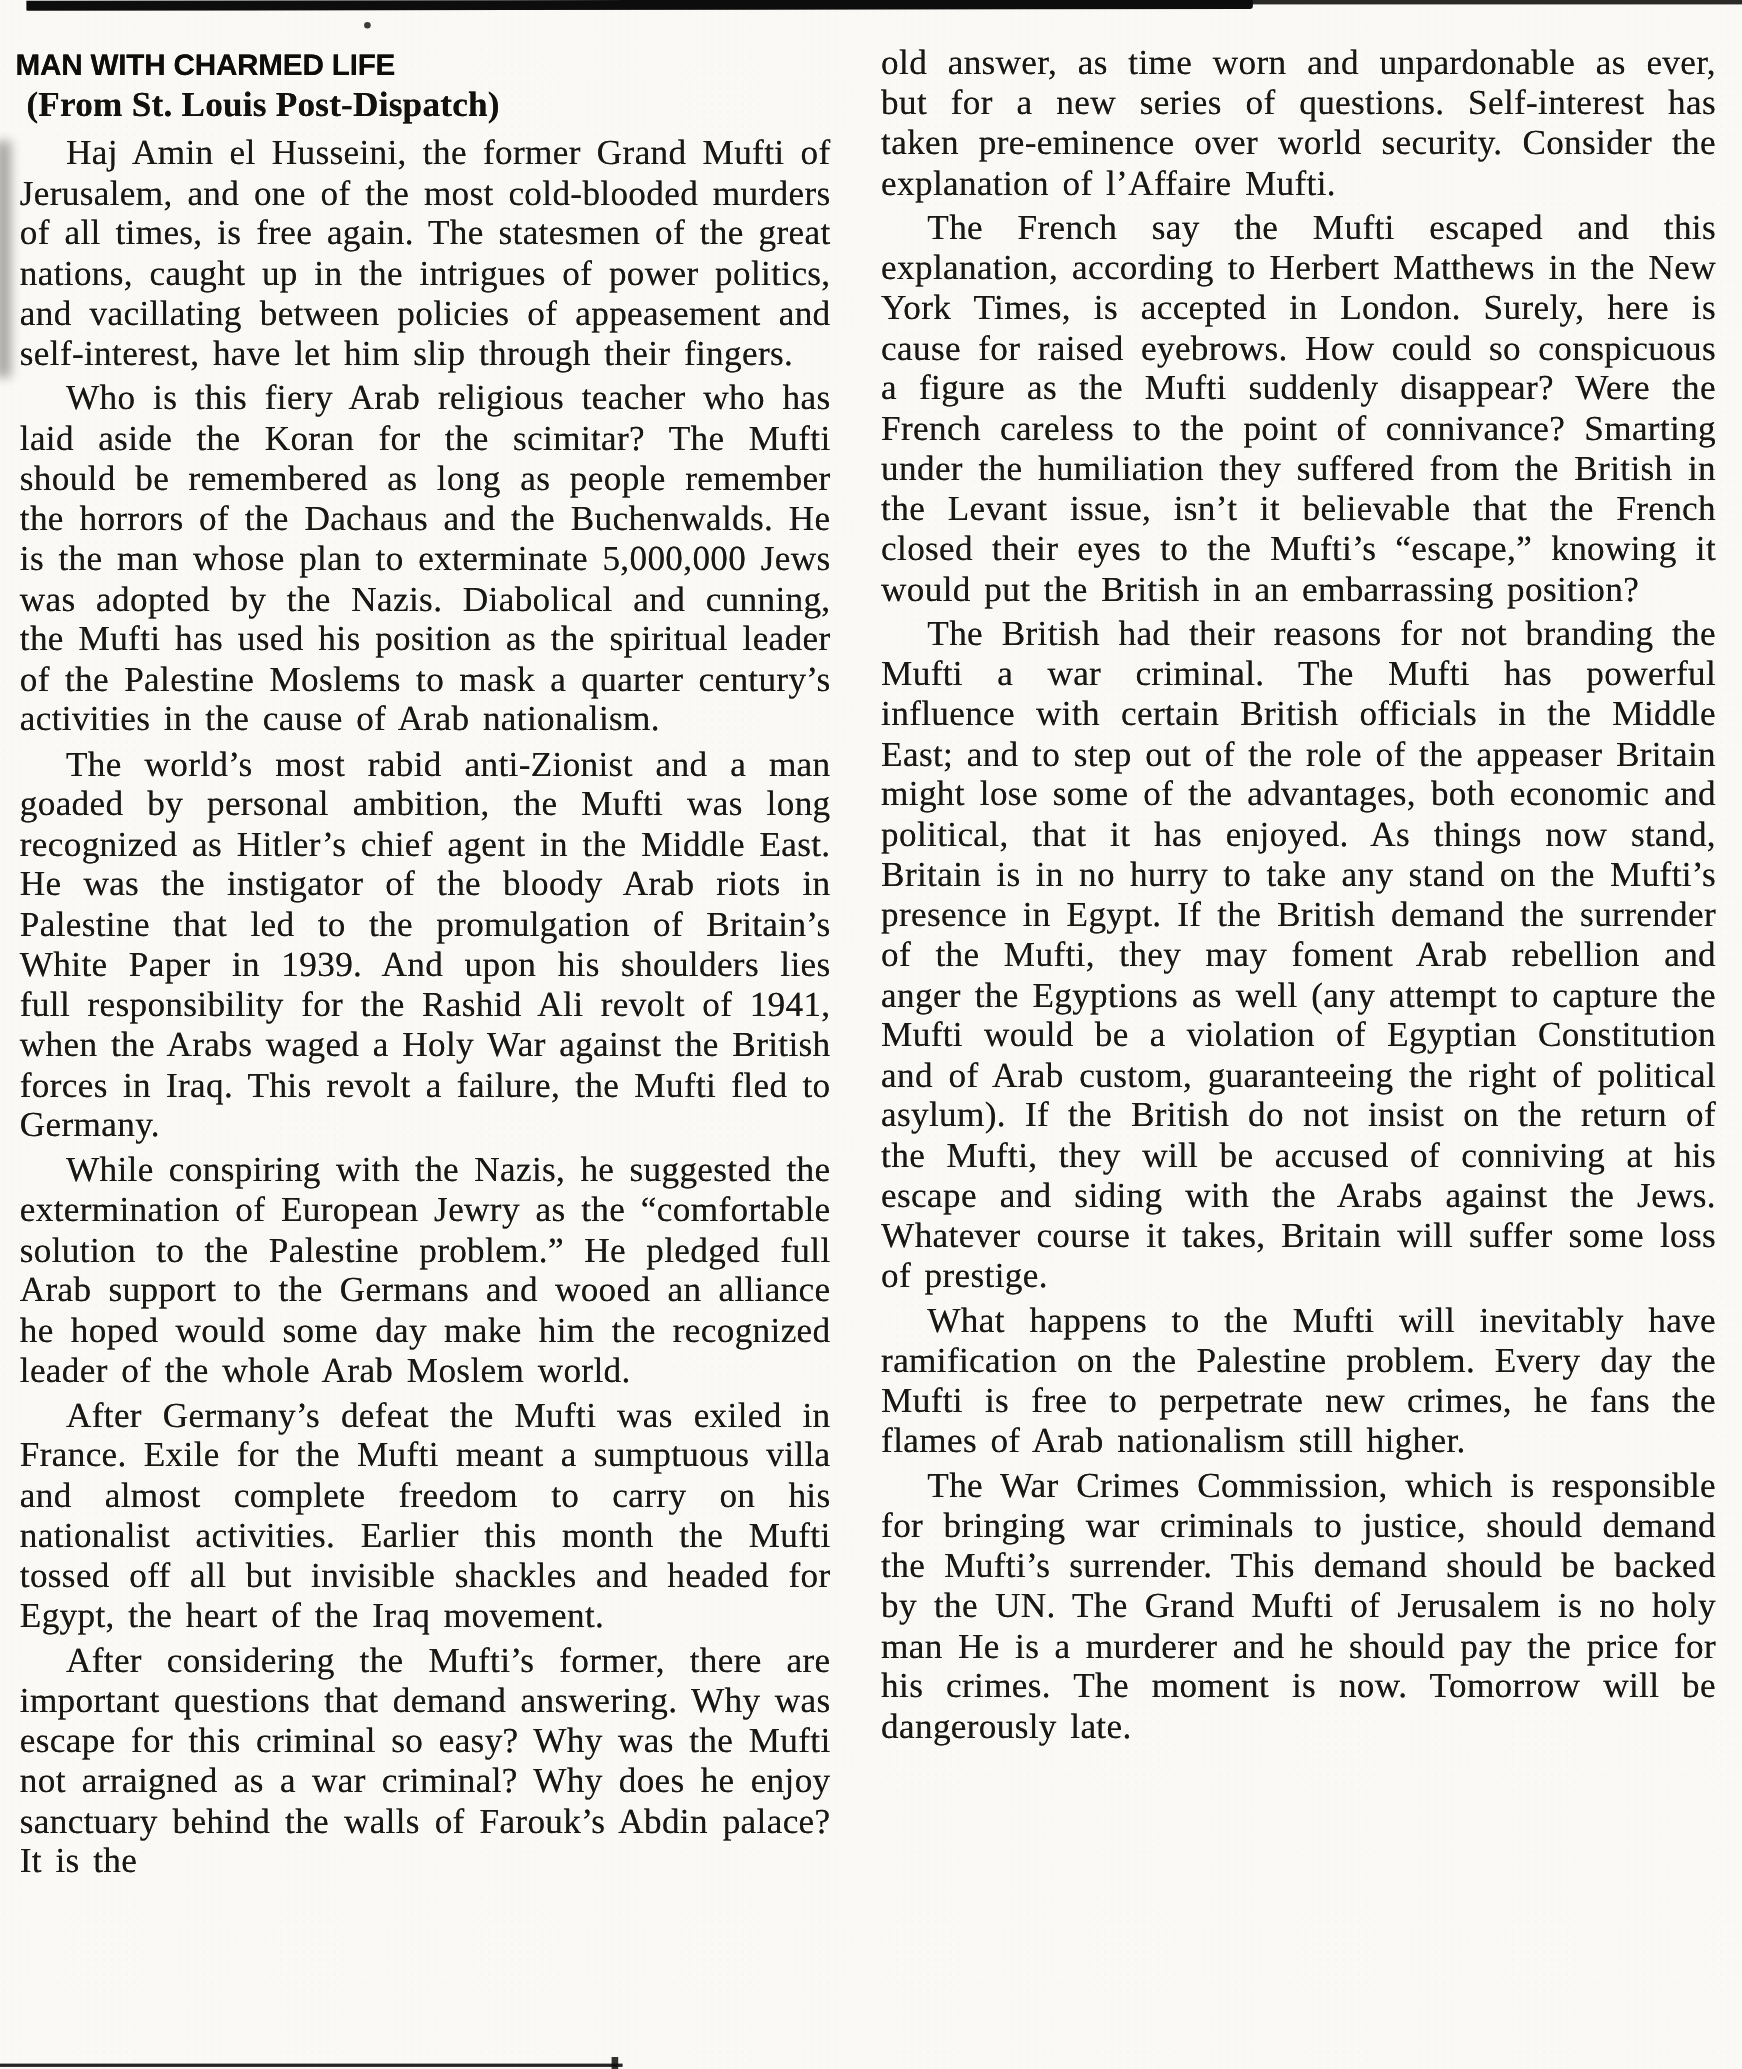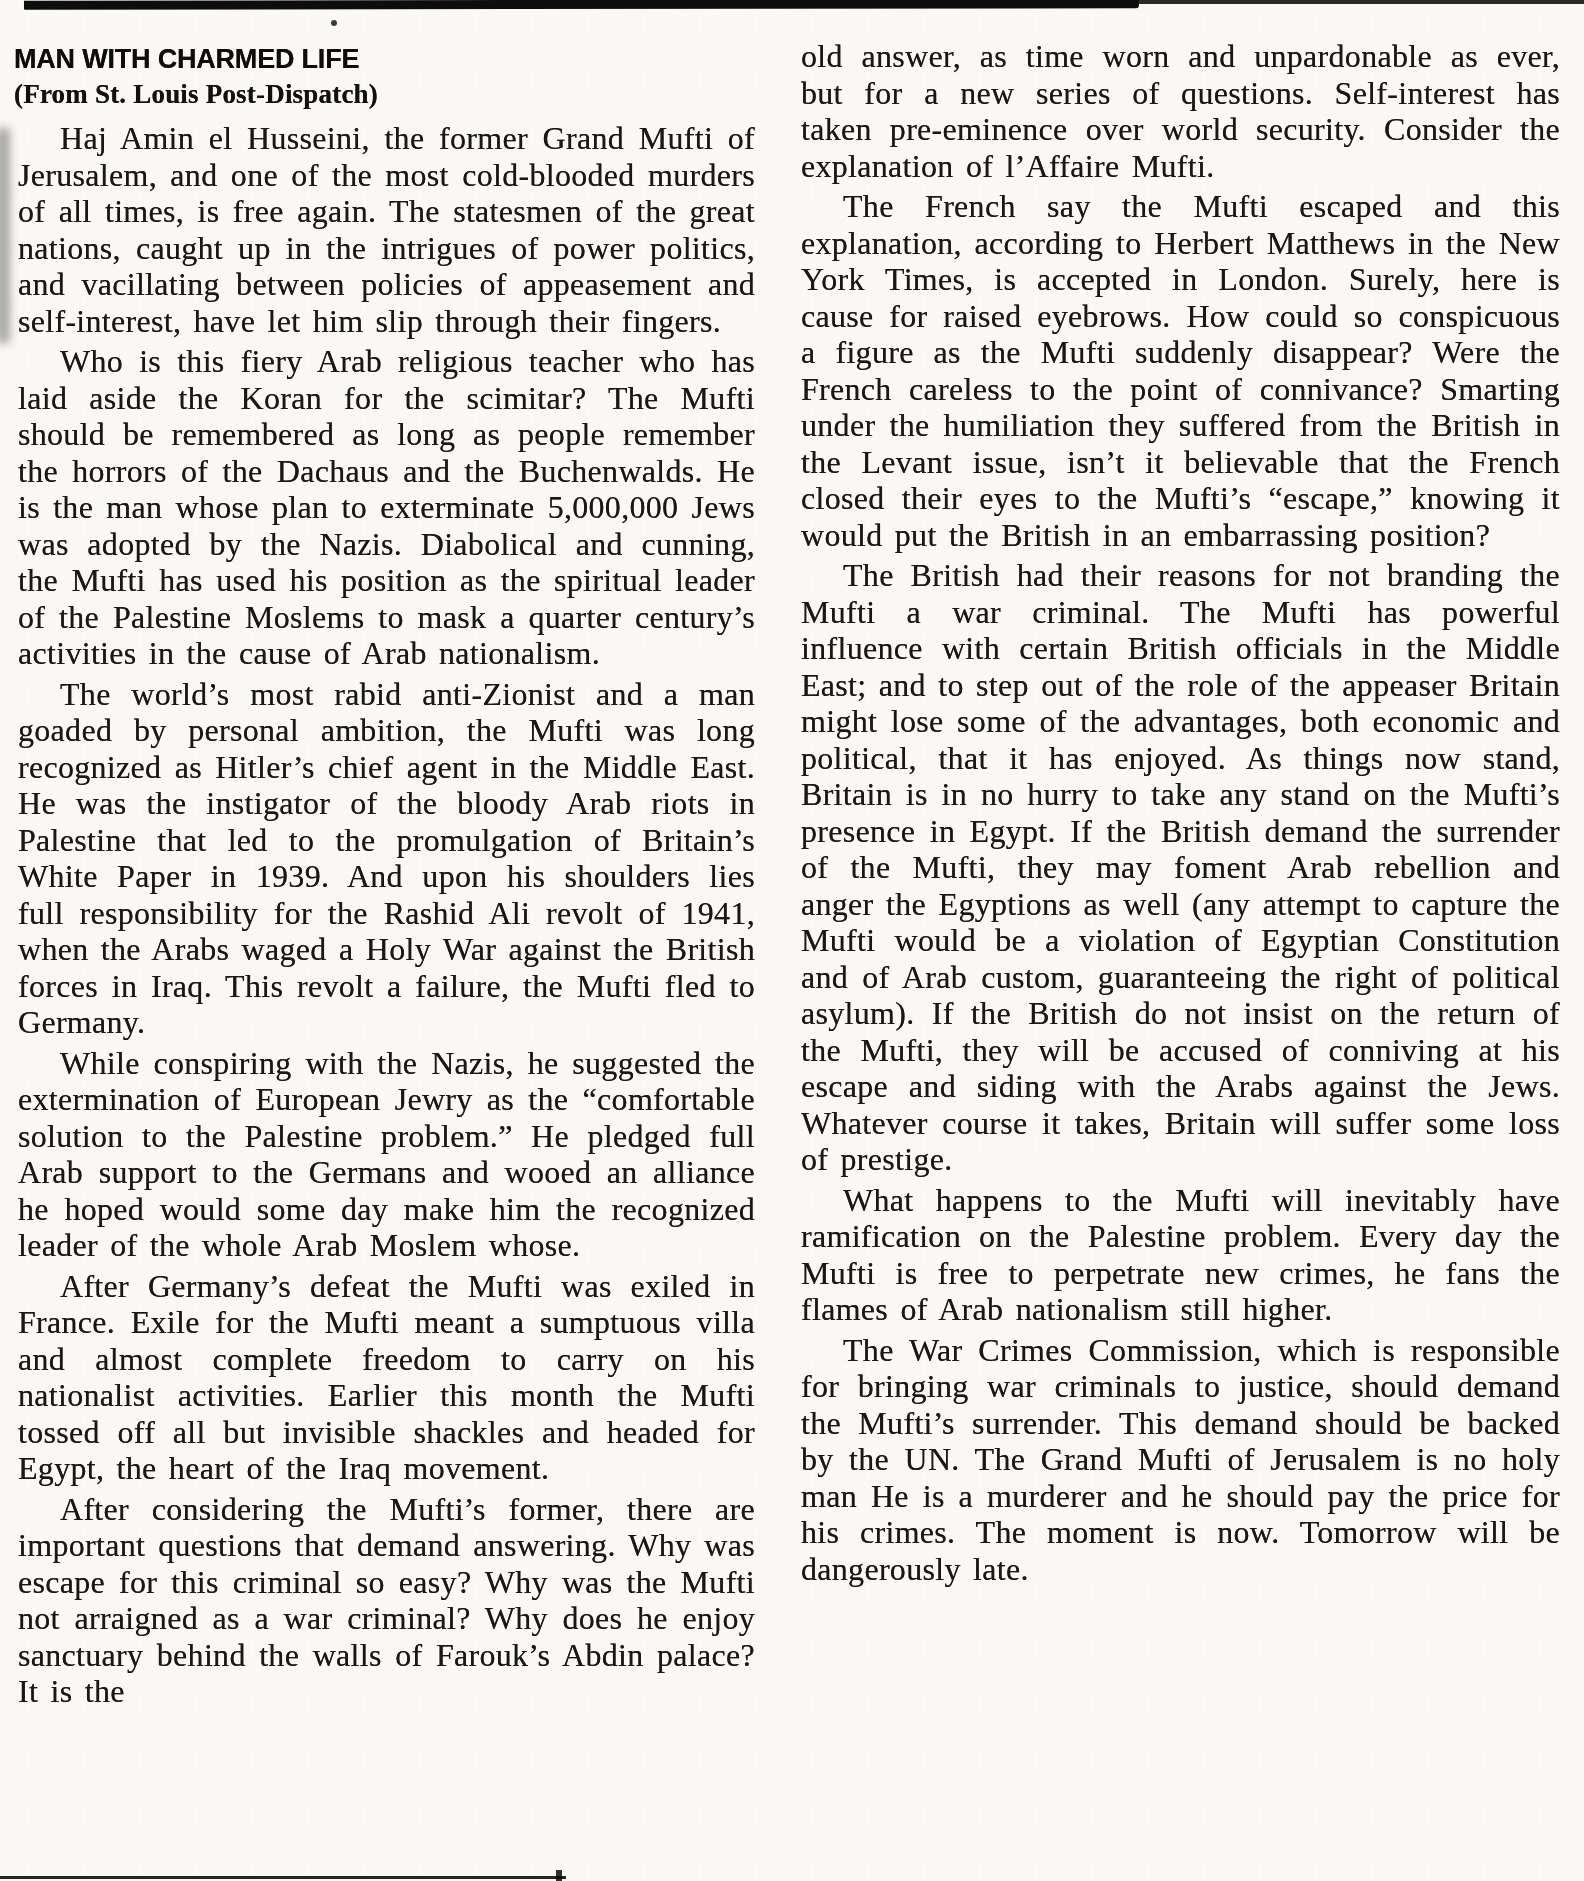--- a/index.html
+++ b/index.html
@@ -59,23 +59,23 @@
     font-family: "Liberation Sans", "DejaVu Sans", sans-serif;
     font-weight: 700;
     font-size: 27px;
     line-height: 34px;
     letter-spacing: -0.2px;
     color: #0e0d0c;
     text-align: left;
     text-shadow: 0 0 0.6px rgba(0,0,0,0.8);
   }
   .source-line {
-    margin: 0 0 11px 0;
+    margin: 0 0 11px 10px;
     font-weight: 700;
-    font-size: 27px;
+    font-size: 32px;
     line-height: 30px;
     letter-spacing: 0.2px;
     color: #121110;
     text-align: left;
     text-shadow: 0 0 0.5px rgba(0,0,0,0.75);
   }
 
   .col p {
     margin: 4px;
     font-size: 32px;
@@ -100,21 +100,21 @@
   <div class="artifact edge-smudge"></div>
   <div class="artifact bottom-line"></div>
   <div class="artifact bottom-tick"></div>
 
   <div class="col col-left">
     <h1 class="headline">MAN WITH CHARMED LIFE</h1>
     <div class="source-line">(From St. Louis Post-Dispatch)</div>
     <p>Haj Amin el Husseini, the former Grand Mufti of Jerusalem, and one of the most cold-blooded murders of all times, is free again. The statesmen of the great nations, caught up in the intrigues of power politics, and vacillating between policies of appeasement and self-interest, have let him slip through their fingers.</p>
     <p>Who is this fiery Arab religious teacher who has laid aside the Koran for the scimitar? The Mufti should be remembered as long as people remember the horrors of the Dachaus and the Buchenwalds. He is the man whose plan to exterminate 5,000,000 Jews was adopted by the Nazis. Diabolical and cunning, the Mufti has used his position as the spiritual leader of the Palestine Moslems to mask a quarter century’s activities in the cause of Arab nationalism.</p>
     <p>The world’s most rabid anti-Zionist and a man goaded by personal ambition, the Mufti was long recognized as Hitler’s chief agent in the Middle East. He was the instigator of the bloody Arab riots in Palestine that led to the promulgation of Britain’s White Paper in 1939. And upon his shoulders lies full responsibility for the Rashid Ali revolt of 1941, when the Arabs waged a Holy War against the British forces in Iraq. This revolt a failure, the Mufti fled to Germany.</p>
-    <p>While conspiring with the Nazis, he suggested the extermination of European Jewry as the “comfortable solution to the Palestine problem.” He pledged full Arab support to the Germans and wooed an alliance he hoped would some day make him the recognized leader of the whole Arab Moslem whose.</p>
+    <p>While conspiring with the Nazis, he suggested the extermination of European Jewry as the “comfortable solution to the Palestine problem.” He pledged full Arab support to the Germans and wooed an alliance he hoped would some day make him the recognized leader of the whole Arab Moslem world.</p>
     <p>After Germany’s defeat the Mufti was exiled in France. Exile for the Mufti meant a sumptuous villa and almost complete freedom to carry on his nationalist activities. Earlier this month the Mufti tossed off all but invisible shackles and headed for Egypt, the heart of the Iraq movement.</p>
     <p>After considering the Mufti’s former, there are important questions that demand answering. Why was escape for this criminal so easy? Why was the Mufti not arraigned as a war criminal? Why does he enjoy sanctuary behind the walls of Farouk’s Abdin palace? It is the</p>
   </div>
 
   <div class="col col-right">
     <p class="cont">old answer, as time worn and unpardonable as ever, but for a new series of questions. Self-interest has taken pre-eminence over world security. Consider the explanation of l’Affaire Mufti.</p>
     <p>The French say the Mufti escaped and this explanation, according to Herbert Matthews in the New York Times, is accepted in London. Surely, here is cause for raised eyebrows. How could so conspicuous a figure as the Mufti suddenly disappear? Were the French careless to the point of connivance? Smarting under the humiliation they suffered from the British in the Levant issue, isn’t it believable that the French closed their eyes to the Mufti’s “escape,” knowing it would put the British in an embarrassing position?</p>
     <p>The British had their reasons for not branding the Mufti a war criminal. The Mufti has powerful influence with certain British officials in the Middle East; and to step out of the role of the appeaser Britain might lose some of the advantages, both economic and political, that it has enjoyed. As things now stand, Britain is in no hurry to take any stand on the Mufti’s presence in Egypt. If the British demand the surrender of the Mufti, they may foment Arab rebellion and anger the Egyptions as well (any attempt to capture the Mufti would be a violation of Egyptian Constitution and of Arab custom, guaranteeing the right of political asylum). If the British do not insist on the return of the Mufti, they will be accused of conniving at his escape and siding with the Arabs against the Jews. Whatever course it takes, Britain will suffer some loss of prestige.</p>
     <p>What happens to the Mufti will inevitably have ramification on the Palestine problem. Every day the Mufti is free to perpetrate new crimes, he fans the flames of Arab nationalism still higher.</p>
     <p>The War Crimes Commission, which is responsible for bringing war criminals to justice, should demand the Mufti’s surrender. This demand should be backed by the UN. The Grand Mufti of Jerusalem is no holy man He is a murderer and he should pay the price for his crimes. The moment is now. Tomorrow will be dangerously late.</p>

